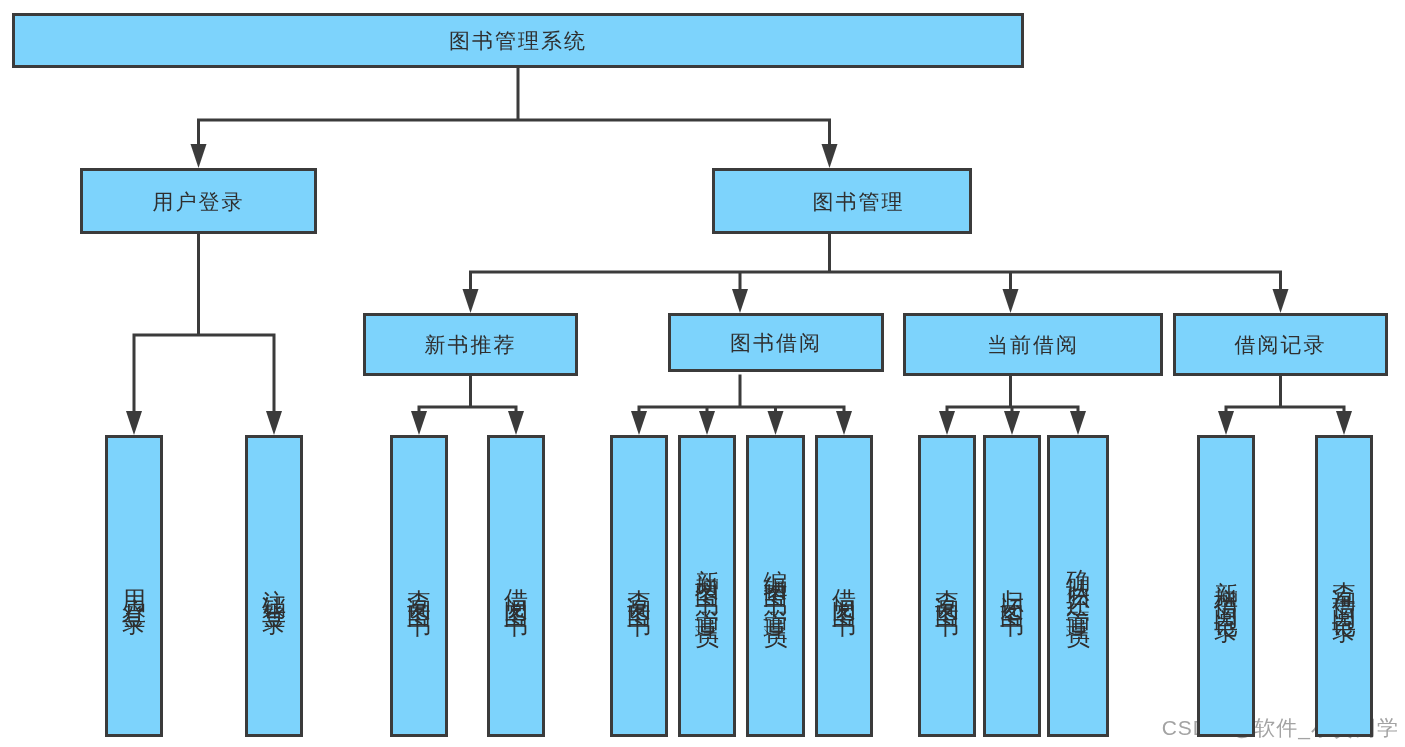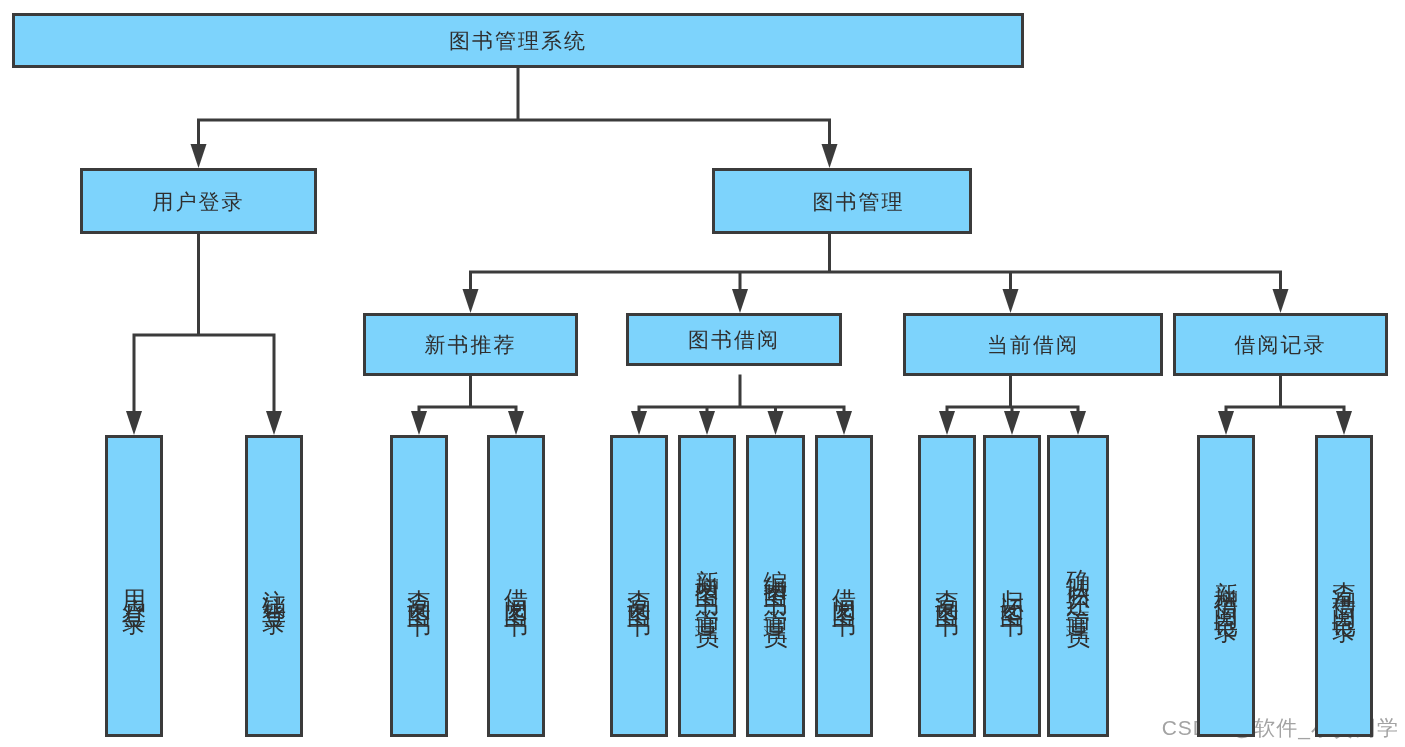--- a/index.html
+++ b/index.html
@@ -78,21 +78,21 @@
       <polygon points="1070,411 1086,411 1078,435" fill="#3b3b3b"></polygon>
       <polygon points="1218,411 1234,411 1226,435" fill="#3b3b3b"></polygon>
       <polygon points="1336,411 1352,411 1344,435" fill="#3b3b3b"></polygon>
     </svg>
 
   <div id="watermark">CSDN @软件_小贺同学</div>
 <div class="box h" style="left: 12px; top: 13px; width: 1012px; height: 55px;">图书管理系统</div>
     <div class="box h" style="left: 80px; top: 168px; width: 237px; height: 66px;">用户登录</div>
     <div class="box h" style="left: 712px; top: 168px; width: 260px; height: 66px; padding-left: 33px;">图书管理</div>
     <div class="box h" style="left: 363px; top: 313px; width: 215px; height: 63px;">新书推荐</div>
-    <div class="box h" style="left: 626px; top: 313px; width: 216px; height: 53px;">图书借阅</div>
+    <div class="box h" style="left: 668px; top: 313px; width: 216px; height: 59px;">图书借阅</div>
     <div class="box h" style="left: 903px; top: 313px; width: 260px; height: 63px;">当前借阅</div>
     <div class="box h" style="left: 1173px; top: 313px; width: 215px; height: 63px;">借阅记录</div>
     <div class="box v" style="left: 105px; top: 435px; width: 58px; height: 302px;">用户登录</div>
     <div class="box v" style="left: 245px; top: 435px; width: 58px; height: 302px;">注销登录</div>
     <div class="box v" style="left: 390px; top: 435px; width: 58px; height: 302px;">查询图书</div>
     <div class="box v" style="left: 487px; top: 435px; width: 58px; height: 302px;">借阅图书</div>
     <div class="box v" style="left: 610px; top: 435px; width: 58px; height: 302px;">查询图书</div>
     <div class="box v" style="left: 678px; top: 435px; width: 58px; height: 302px;">新增图书（管理员）</div>
     <div class="box v" style="left: 746px; top: 435px; width: 59px; height: 302px;">编辑图书（管理员）</div>
     <div class="box v" style="left: 815px; top: 435px; width: 58px; height: 302px;">借阅图书</div>

